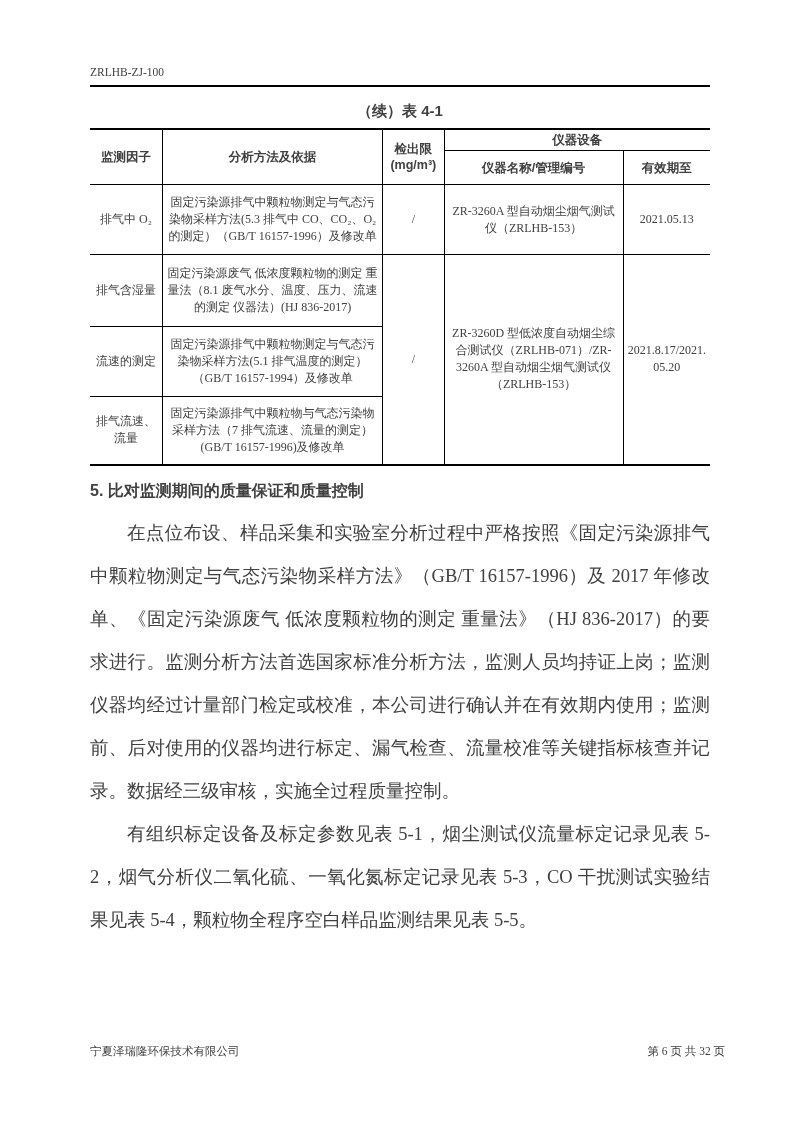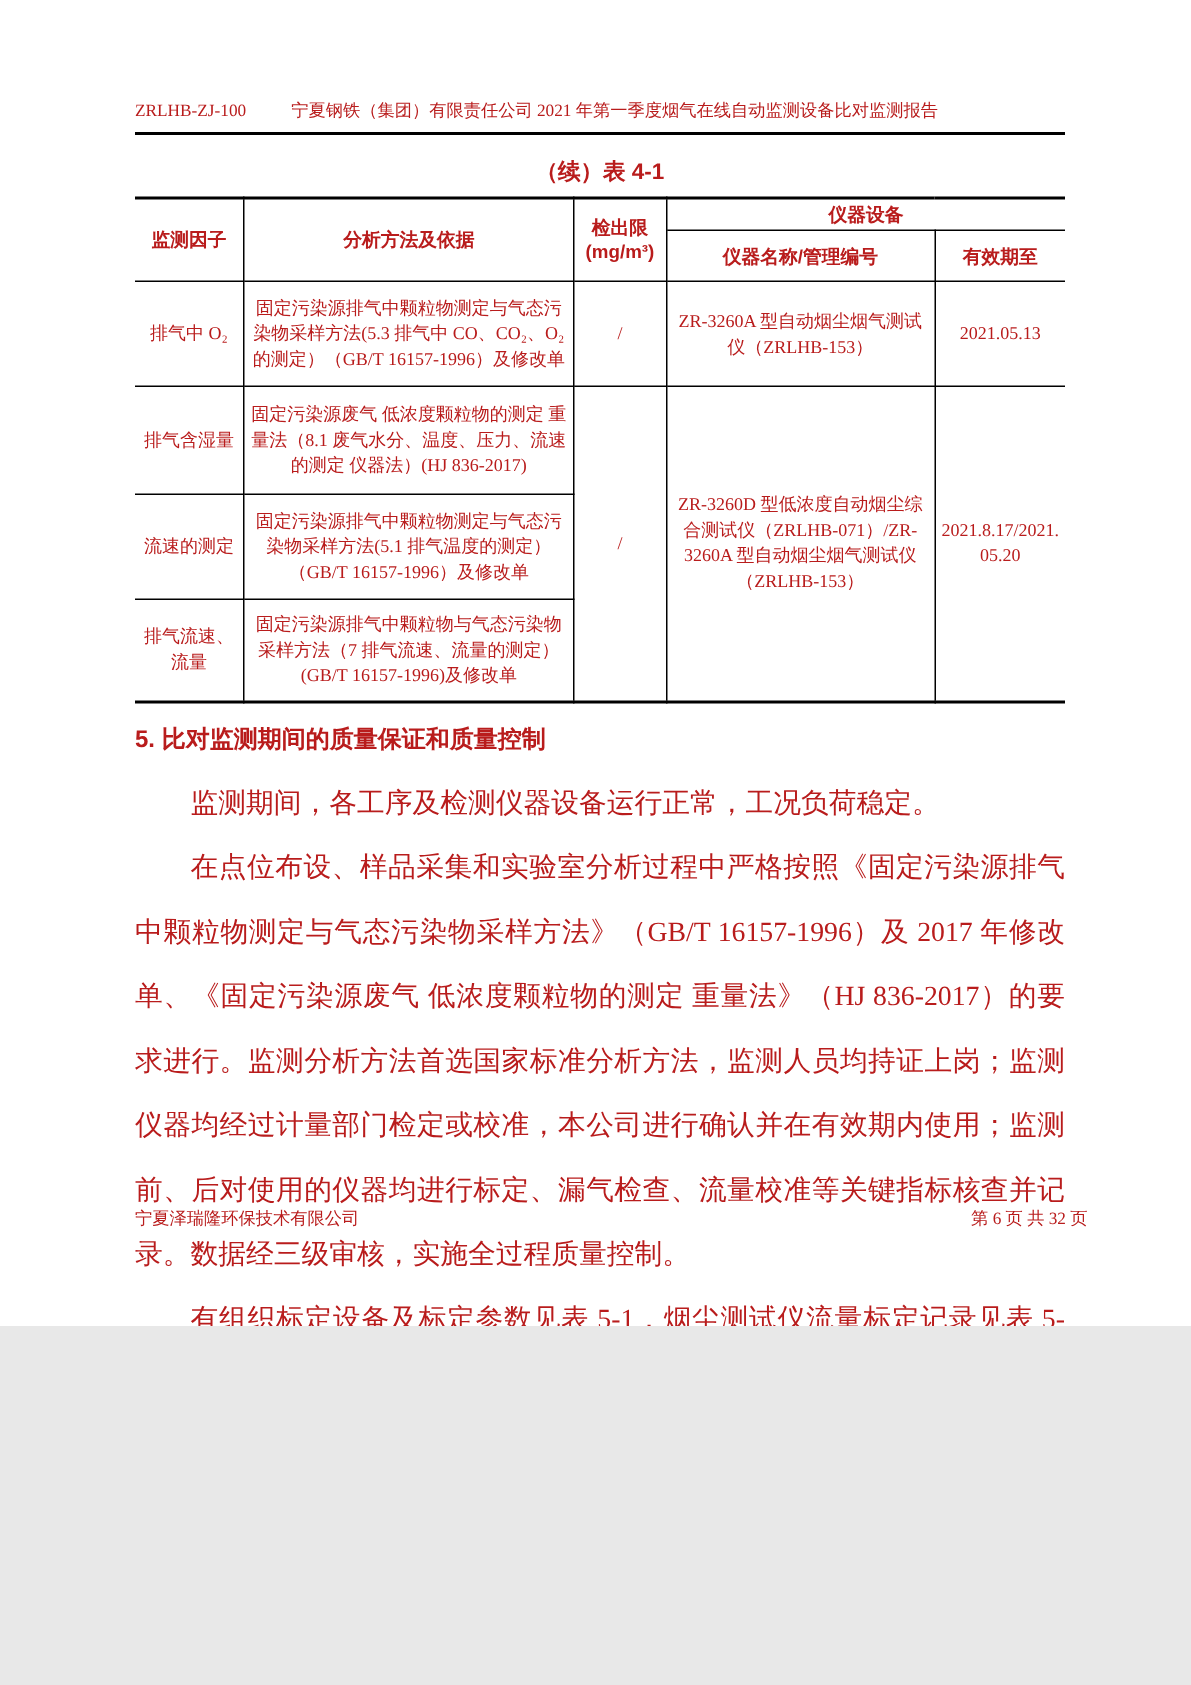--- a/index.html
+++ b/index.html
@@ -1,24 +1,24 @@
 <!DOCTYPE html>
 <html lang="zh"><head>
 <meta charset="utf-8">
 <style>
   * { margin: 0; padding: 0; box-sizing: border-box; }
   html, body { background: #e8e8e8; }
   .page {
     width: 794px;
-    height: 884px;
+    height: 1123px;
     margin: 0 auto;
     background: #ffffff;
     position: relative;
     padding: 66px 84px 0 90px;
-    color: #b91c1c;
+    color: #404040;
     font-family: "Liberation Serif", "DejaVu Serif", serif;
   }
   
   .doc-header {
     display: flex;
     align-items: baseline;
     gap: 30px;
     font-size: 11.5px;
     padding-bottom: 7px;
     border-bottom: 2px solid #000;
@@ -93,21 +93,20 @@
     font-size: 11.5px;
   }
 </style>
 </head>
 <body>
 
 <div class="page">
 
   <div class="doc-header">
     <span>ZRLHB-ZJ-100</span>
-    <span>宁夏钢铁（集团）有限责任公司 2021 年第一季度烟气在线自动监测设备比对监测报告</span>
   </div>
 
   <div class="table-caption">
     <span>（续）表 4-1</span>
   </div>
 
   <table class="info-table">
     <colgroup>
       <col style="width:11.7%">
       <col style="width:35.5%">
@@ -140,33 +139,32 @@
       </tr>
       <tr class="row-h72">
         <td>排气含湿量</td>
         <td>固定污染源废气 低浓度颗粒物的测定 重量法（8.1 废气水分、温度、压力、流速的测定 仪器法）(HJ 836-2017)</td>
         <td rowspan="3">/</td>
         <td rowspan="3">ZR-3260D 型低浓度自动烟尘综合测试仪（ZRLHB-071）/ZR-3260A 型自动烟尘烟气测试仪（ZRLHB-153）</td>
         <td rowspan="3" class="edge-r date-cell">2021.8.17/2021.05.20</td>
       </tr>
       <tr class="row-h70">
         <td>流速的测定</td>
-        <td>固定污染源排气中颗粒物测定与气态污染物采样方法(5.1 排气温度的测定）（GB/T 16157-1996）及修改单</td>
+        <td>固定污染源排气中颗粒物测定与气态污染物采样方法(5.1 排气温度的测定）（GB/T 16157-1994）及修改单</td>
       </tr>
       <tr class="row-h68">
         <td>排气流速、流量</td>
         <td>固定污染源排气中颗粒物与气态污染物采样方法（7 排气流速、流量的测定）(GB/T 16157-1996)及修改单</td>
       </tr>
     </tbody>
   </table>
 
   <h2 class="section-heading">5. 比对监测期间的质量保证和质量控制</h2>
 
   <div class="body-text">
-    <p>监测期间，各工序及检测仪器设备运行正常，工况负荷稳定。</p>
     <p>在点位布设、样品采集和实验室分析过程中严格按照《固定污染源排气中颗粒物测定与气态污染物采样方法》（GB/T 16157-1996）及 2017 年修改单、《固定污染源废气 低浓度颗粒物的测定 重量法》（HJ 836-2017）的要求进行。监测分析方法首选国家标准分析方法，监测人员均持证上岗；监测仪器均经过计量部门检定或校准，本公司进行确认并在有效期内使用；监测前、后对使用的仪器均进行标定、漏气检查、流量校准等关键指标核查并记录。数据经三级审核，实施全过程质量控制。</p>
     <p>有组织标定设备及标定参数见表 5-1，烟尘测试仪流量标定记录见表 5-2，烟气分析仪二氧化硫、一氧化氮标定记录见表 5-3，CO 干扰测试实验结果见表 5-4，颗粒物全程序空白样品监测结果见表 5-5。</p>
   </div>
 
   <div class="doc-footer">
     <span>宁夏泽瑞隆环保技术有限公司</span>
     <span>第 6 页 共 32 页</span>
   </div>
 
 </div>

